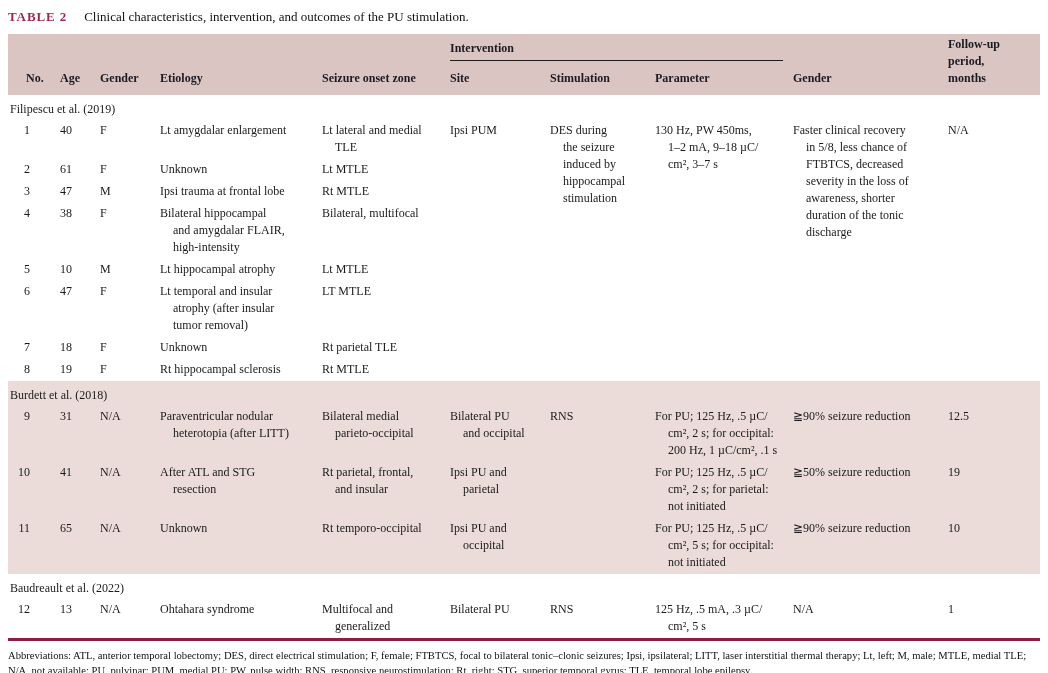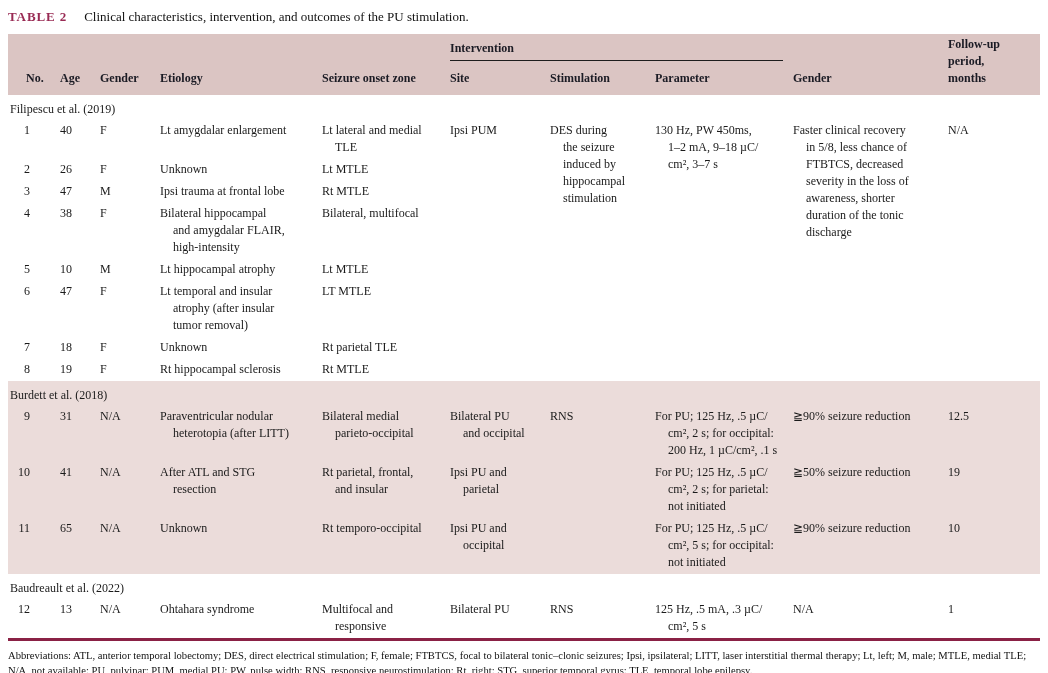--- a/index.html
+++ b/index.html
@@ -113,21 +113,21 @@
 FTBTCS, decreased
 severity in the loss of
 awareness, shorter
 duration of the tonic
 discharge</div>
           </td>
         <td rowspan="8" class="c-fu">N/A</td>
       </tr>
       <tr>
         <td class="c-no">2</td>
-        <td>26</td>
+        <td>61</td>
         <td>F</td>
         <td>
             <div class="hang">Unknown</div>
           </td>
         <td>
             <div class="hang">Lt MTLE</div>
           </td>
       </tr>
       <tr>
         <td class="c-no">3</td>
@@ -288,21 +288,21 @@
       </tr>
       <tr>
         <td class="c-no">12</td>
         <td>13</td>
         <td>N/A</td>
         <td>
             <div class="hang">Ohtahara syndrome</div>
           </td>
         <td>
             <div class="hang">Multifocal and
-responsive</div>
+generalized</div>
           </td>
         <td>
             <div class="hang">Bilateral PU</div>
           </td>
         <td>
             <div class="hang">RNS</div>
           </td>
         <td>
             <div class="hang">125 Hz, .5 mA, .3 µC/
 cm², 5 s</div>

